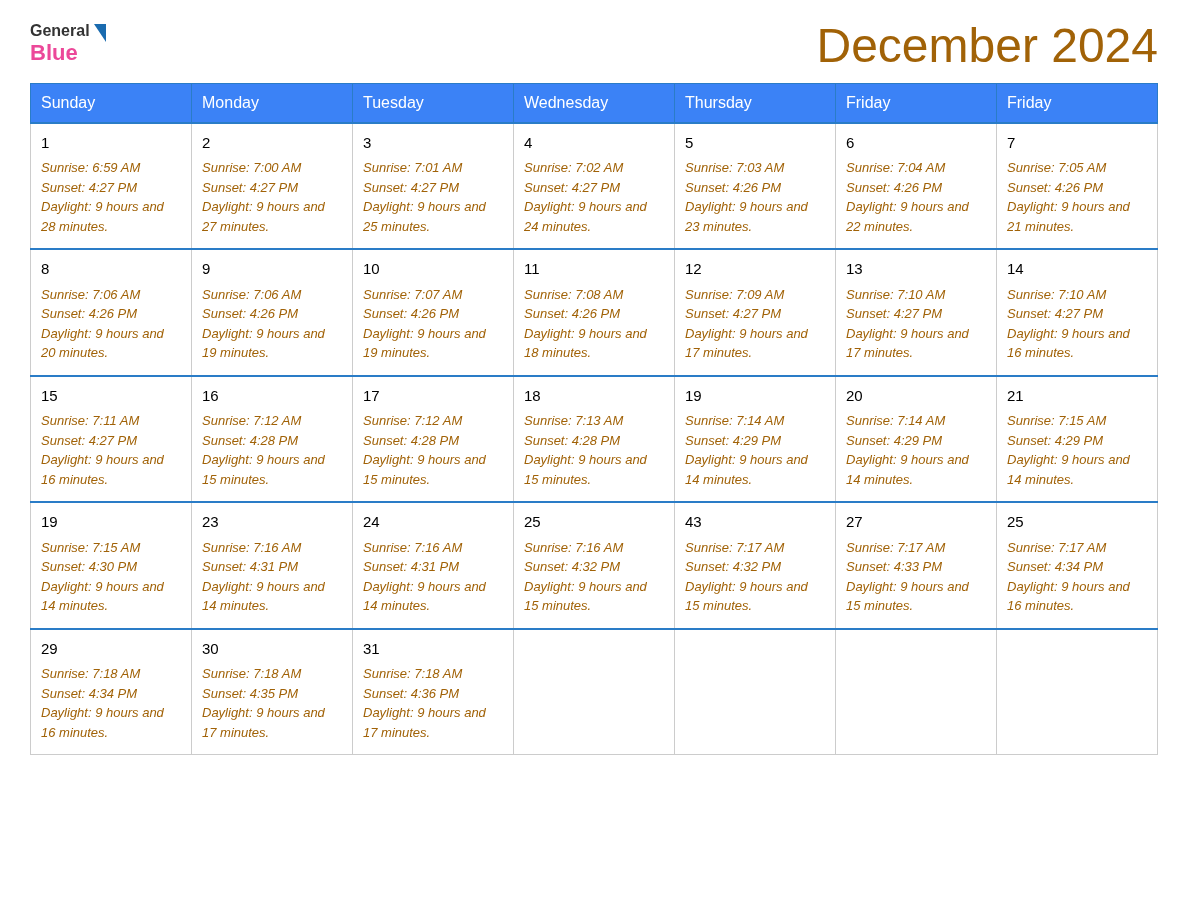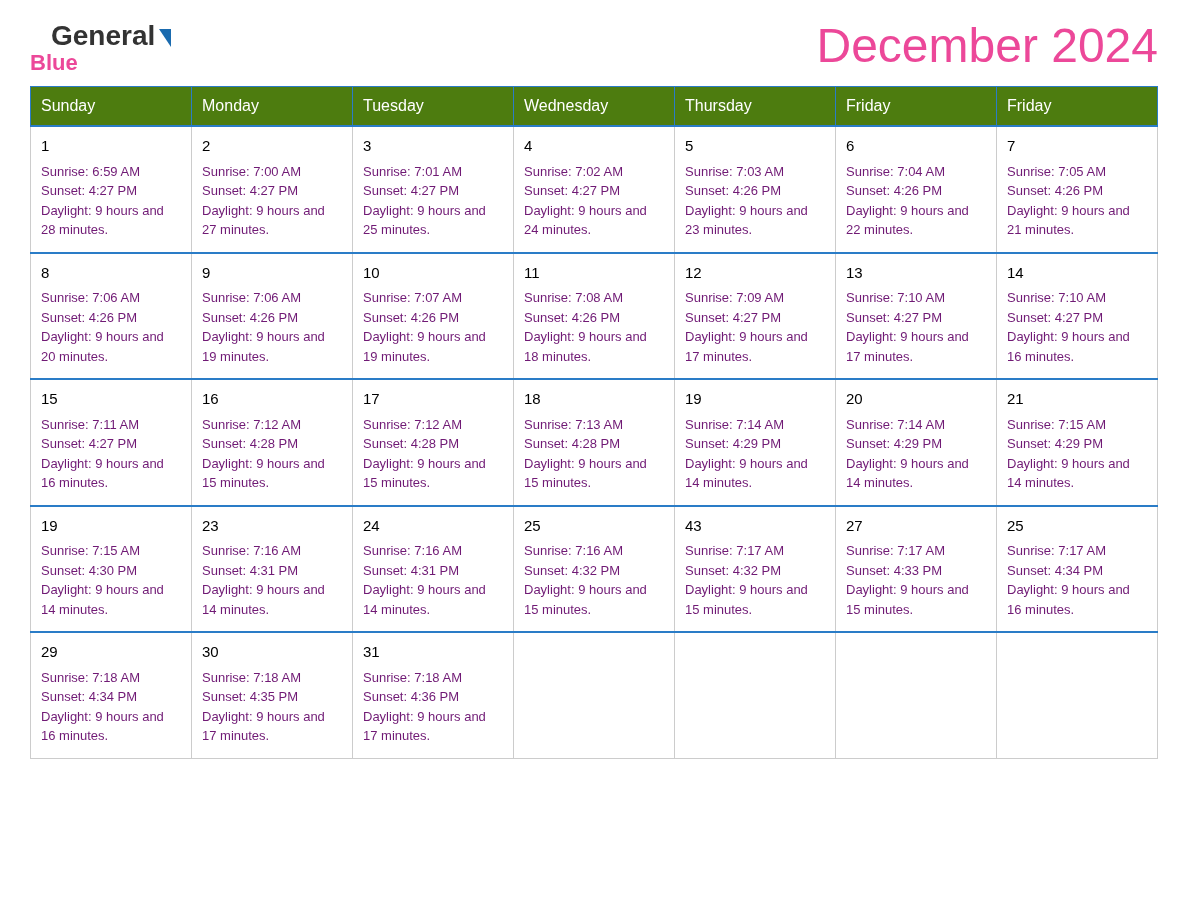--- a/index.html
+++ b/index.html
@@ -19,24 +19,23 @@
     .logo {
       display: flex;
       flex-direction: column;
       align-items: flex-start;
     }
     .logo-top {
       display: flex;
       align-items: center;
     }
     .logo-general {
-      font-size: 28px;
+      font-size: 16px;
       font-weight: bold;
       color: #333;
-      margin-left: 21px;
     }
     .logo-arrow {
       width: 0;
       height: 0;
       border-left: 12px solid transparent;
       border-right: 0px solid transparent;
       border-top: 18px solid #1a6baf;
       margin-left: 4px;
       margin-top: 4px;
     }
@@ -45,35 +44,35 @@
       font-weight: bold;
       color: #ec4899;
       margin-top: -2px;
     }
     .title-block {
       text-align: right;
     }
     .month-title {
       font-size: 48px;
       font-weight: normal;
-      color: #ec4899;
+      color: #a16207;
       line-height: 1.1;
     }
     .location-title {
       font-size: 20px;
       color: #555;
       margin-top: 4px;
     }
     .calendar {
       width: 100%;
       border-collapse: collapse;
       margin-top: 10px;
     }
     .calendar th {
-      background-color: #4d7c0f;
+      background-color: #3b82f6;
       color: #fff;
       font-size: 16px;
       font-weight: normal;
       padding: 10px 10px;
       text-align: left;
       border: 1px solid #2a7cc7;
     }
     .calendar td {
       width: calc(100% / 7);
       vertical-align: top;
@@ -89,21 +88,22 @@
       background: #fff;
     }
     .day-num {
       font-size: 15px;
       font-weight: normal;
       display: block;
       margin-bottom: 4px;
     }
     .day-info {
       font-size: 13px;
-      color: #701a75;
+      color: #a16207;
+      font-style: italic;
     }
     tr.week-row td {
       border-top: 2px solid #2a7cc7;
     }
   </style>
 </head>
 <body>
 
 <div class="header">
   <div class="logo">

